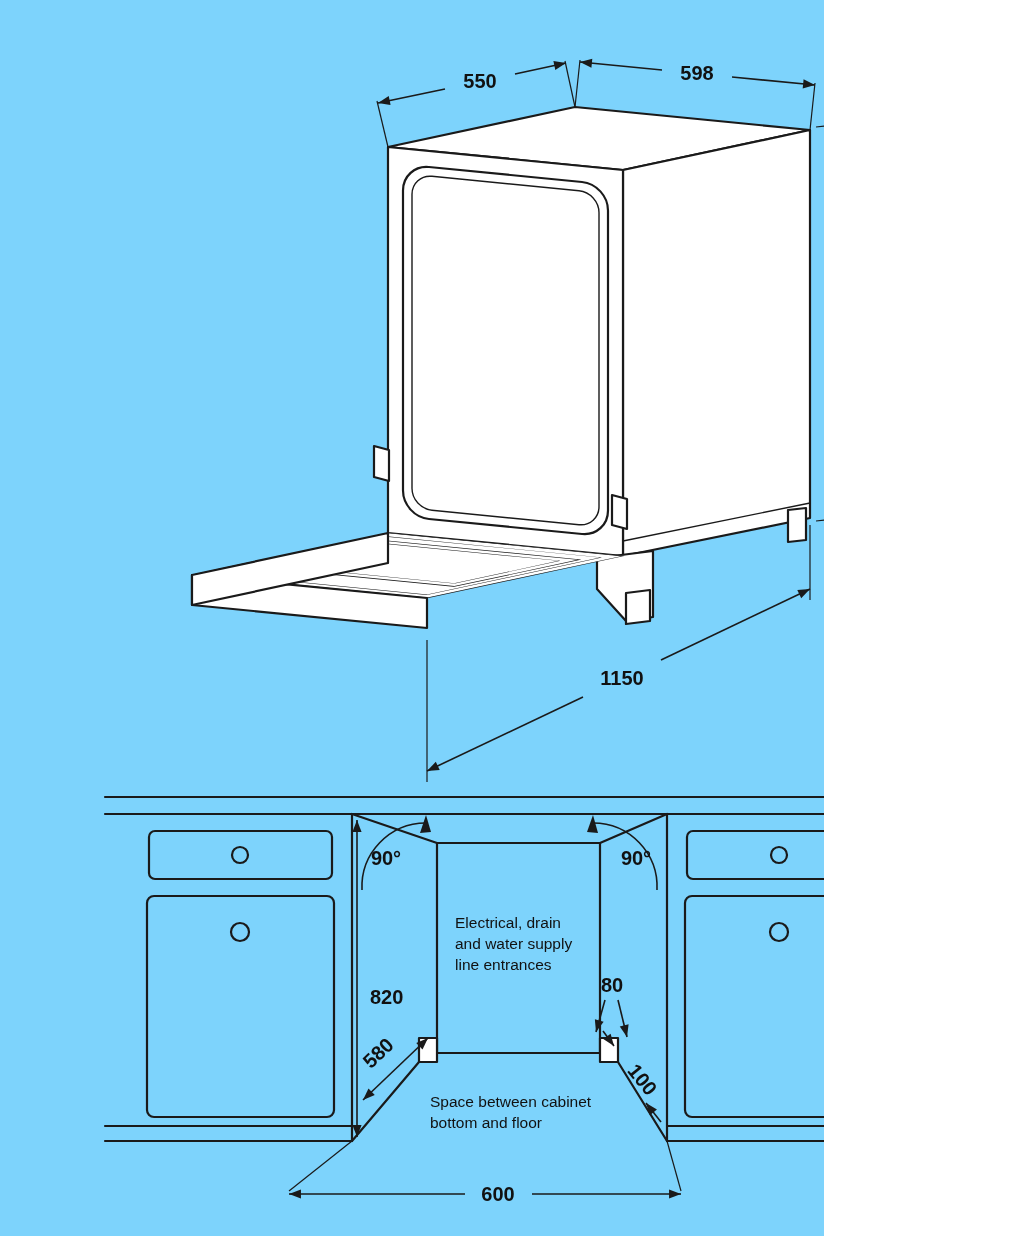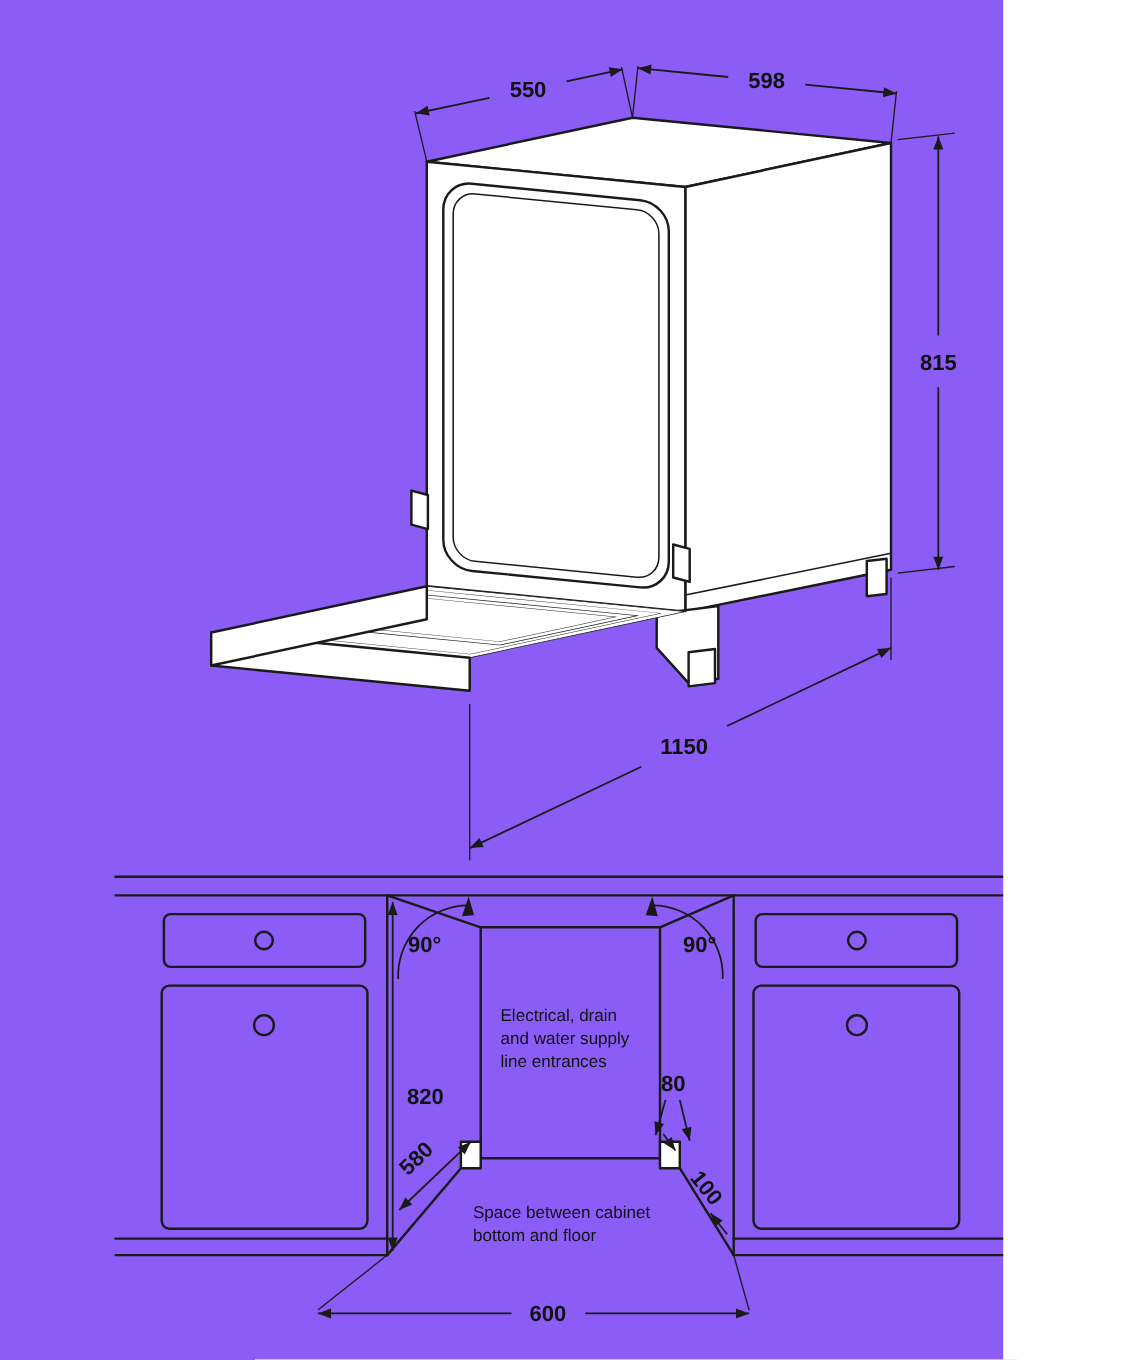--- a/index.html
+++ b/index.html
@@ -1,16 +1,16 @@
 <!DOCTYPE html>
 <html><head>
 <meta charset="utf-8">
 <style>
   html,body{margin:0;padding:0;background:#ffffff;}
-  .canvas{width:912px;height:1236px;background:#8b5cf6;position:relative;overflow:hidden;
+  .canvas{width:824px;height:1236px;background:#7dd3fc;position:relative;overflow:hidden;
           font-family:"Liberation Sans",sans-serif;}
   svg{display:block;}
   .face{fill:#ffffff;stroke:#1a1a1a;stroke-width:2.2;stroke-linejoin:round;}
   .ln{fill:none;stroke:#1a1a1a;stroke-width:2.2;stroke-linejoin:round;stroke-linecap:round;}
   .ln-thin{fill:none;stroke:#1a1a1a;stroke-width:1.4;stroke-linejoin:round;}
   .dim{fill:none;stroke:#1a1a1a;stroke-width:1.6;}
   .ext{fill:none;stroke:#1a1a1a;stroke-width:1.2;}
   .dimlabel{font-family:"Liberation Sans",sans-serif;font-size:20px;font-weight:bold;fill:#111;}
   .notelabel{font-family:"Liberation Sans",sans-serif;font-size:15.5px;fill:#111;}
 </style>

